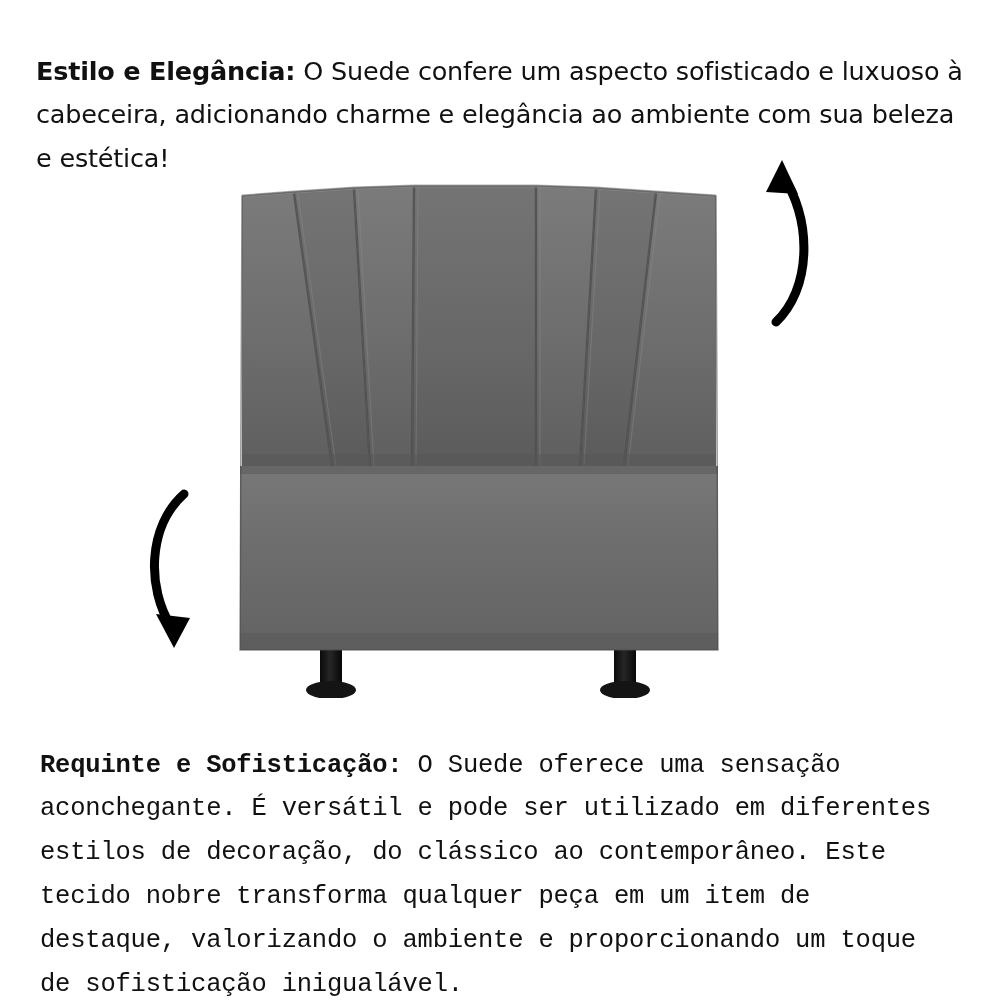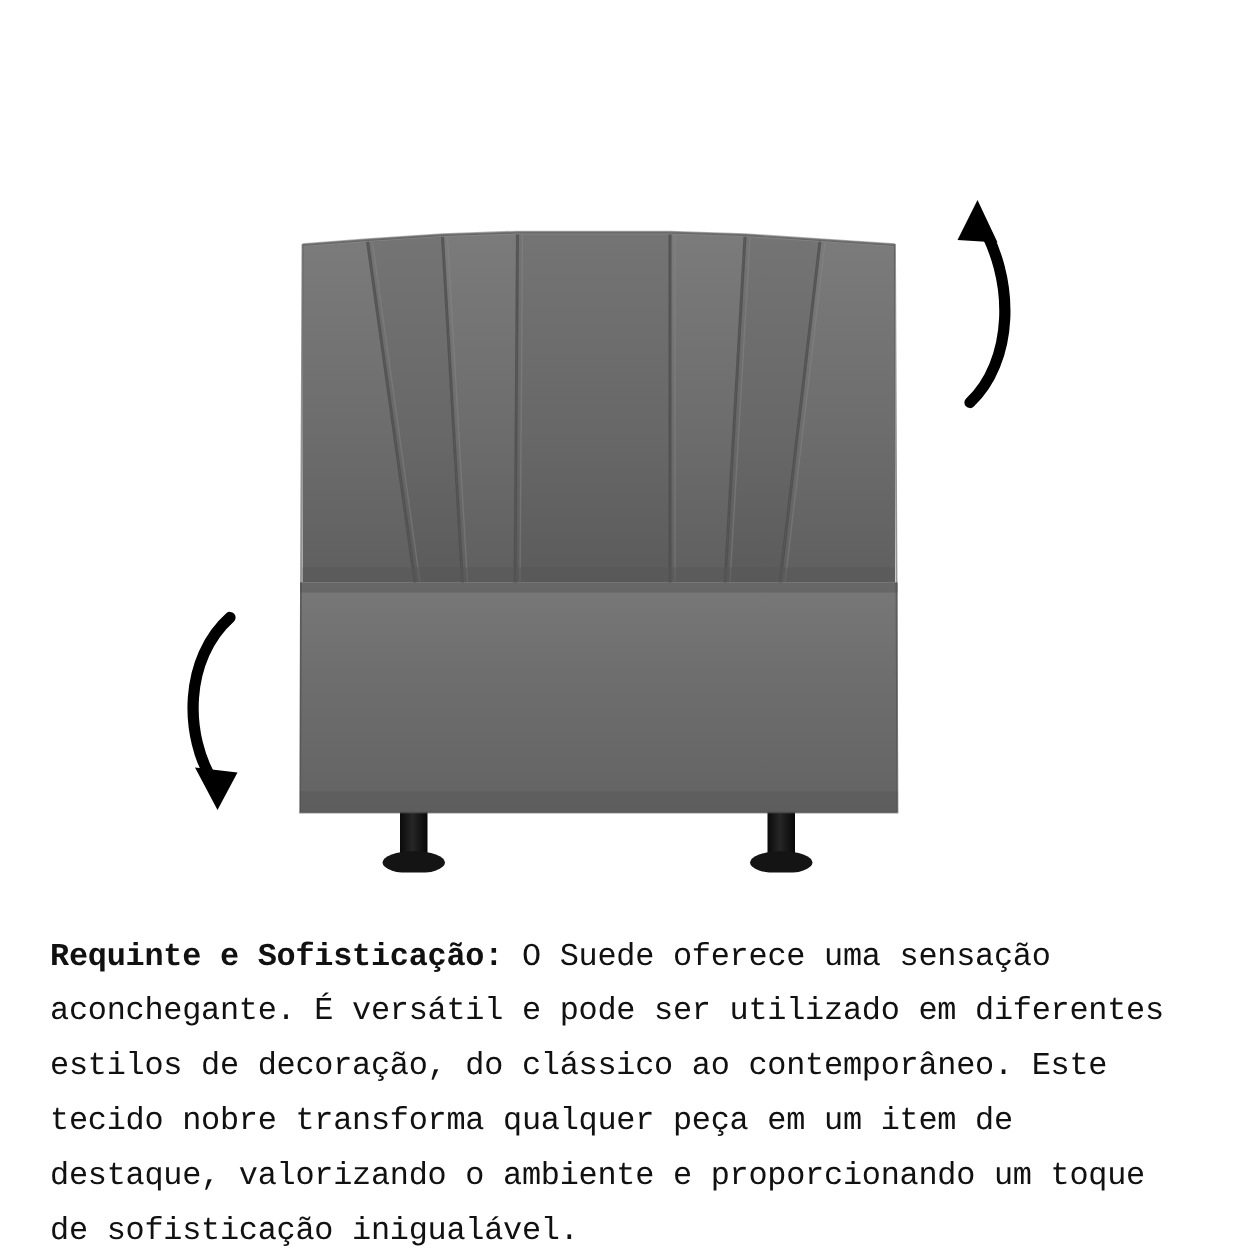--- a/index.html
+++ b/index.html
@@ -73,20 +73,23 @@
     top: 488px;
     width: 70px;
     height: 170px;
   }
 </style>
 </head>
 <body>
 
 <div class="page">
 
+  <p class="text-block" id="top-text">
+    <span class="lead">Estilo e Elegância:</span><span> O Suede confere um aspecto sofisticado e luxuoso à cabeceira, adicionando charme e elegância ao ambiente com sua beleza e estética!</span>
+  </p>
 
   <div class="headboard">
     <svg class="hb-svg" width="486" height="520" viewBox="0 0 486 520" xmlns="http://www.w3.org/2000/svg">
       <defs>
         <linearGradient id="gPanel" x1="0" y1="0" x2="0" y2="1">
           <stop offset="0%" stop-color="#7b7b7b"></stop>
           <stop offset="55%" stop-color="#6d6d6d"></stop>
           <stop offset="100%" stop-color="#5f5f5f"></stop>
         </linearGradient>
         <linearGradient id="gPanelAlt" x1="0" y1="0" x2="0" y2="1">

